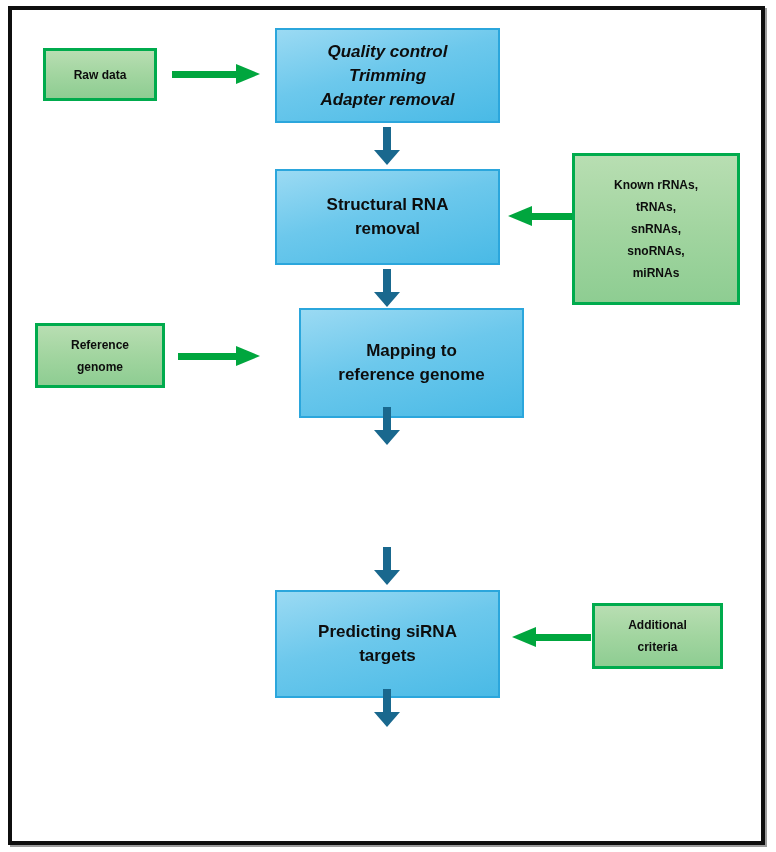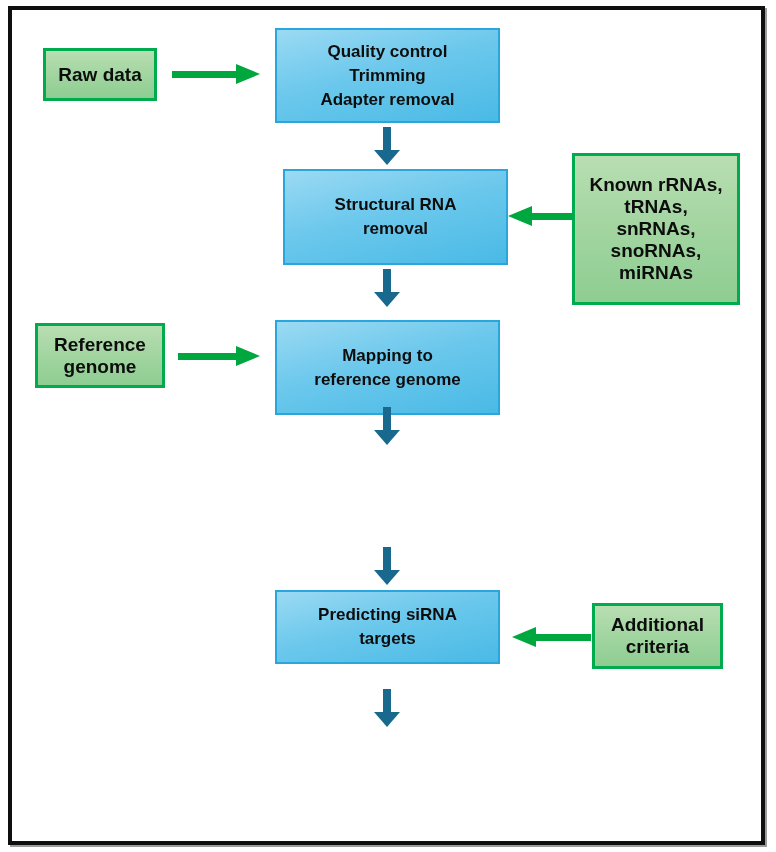--- a/index.html
+++ b/index.html
@@ -36,39 +36,39 @@
     display: flex;
     align-items: center;
     justify-content: center;
     text-align: center;
     font-weight: bold;
     font-size: 17px;
     line-height: 24px;
     color: #0d0d0d;
     white-space: pre-line;
   }
-  .s1 { top: 28px;  height: 95px; }
-  .s2 { top: 169px; height: 96px; margin-left: 8px; }
-  .s3 { top: 320px; height: 95px; }
+  .s1 { top: 28px;  height: 95px; font-style: italic; }
+  .s2 { top: 169px; height: 96px; }
+  .s3 { top: 308px; height: 110px; margin-left: 24px; }
   .s4 { top: 449px; height: 93px; }
-  .s5 { top: 590px; height: 74px; }
+  .s5 { top: 590px; height: 108px; }
   .s6 { top: 730px; height: 93px; }
 
   
   .input-box {
     position: absolute;
     box-sizing: border-box;
     background: linear-gradient(180deg, #b8deb2 0%, #a2d5a0 50%, #8ecd92 100%);
     border: 3px solid #00ab4d;
     display: flex;
     align-items: center;
     justify-content: center;
     text-align: center;
     font-weight: bold;
-    font-size: 19px;
+    font-size: 12px;
     line-height: 22px;
     color: #0d0d0d;
     white-space: pre-line;
   }
   .g1 { left: 43px;  top: 48px;  width: 114px; height: 53px;  }
   .g2 { left: 572px; top: 153px; width: 168px; height: 152px; }
   .g3 { left: 35px;  top: 323px; width: 130px; height: 65px;  }
   .g4 { left: 592px; top: 603px; width: 131px; height: 66px;  }
 
   

